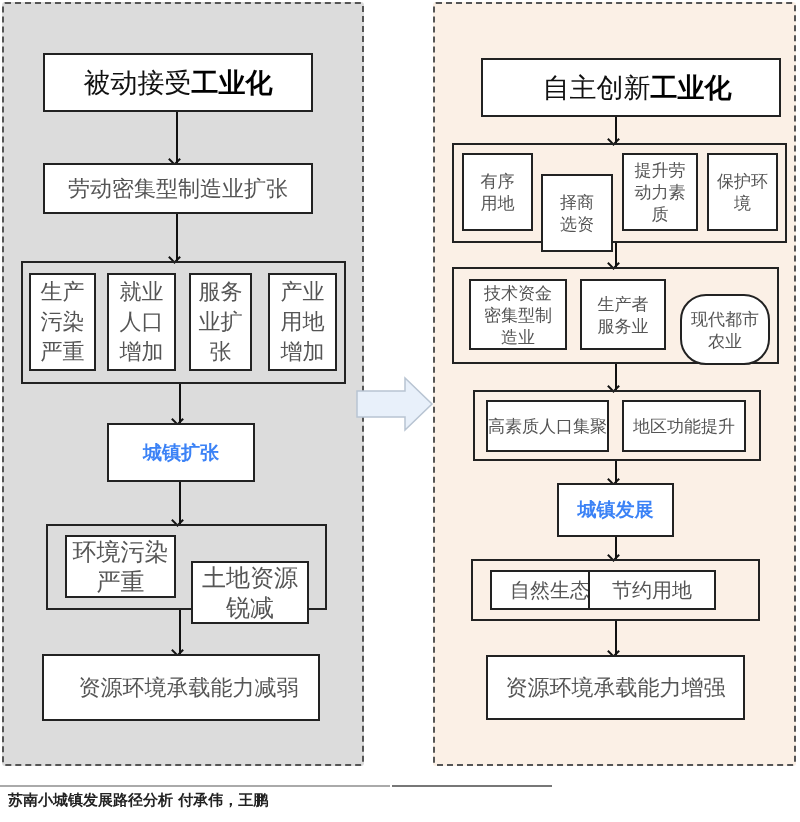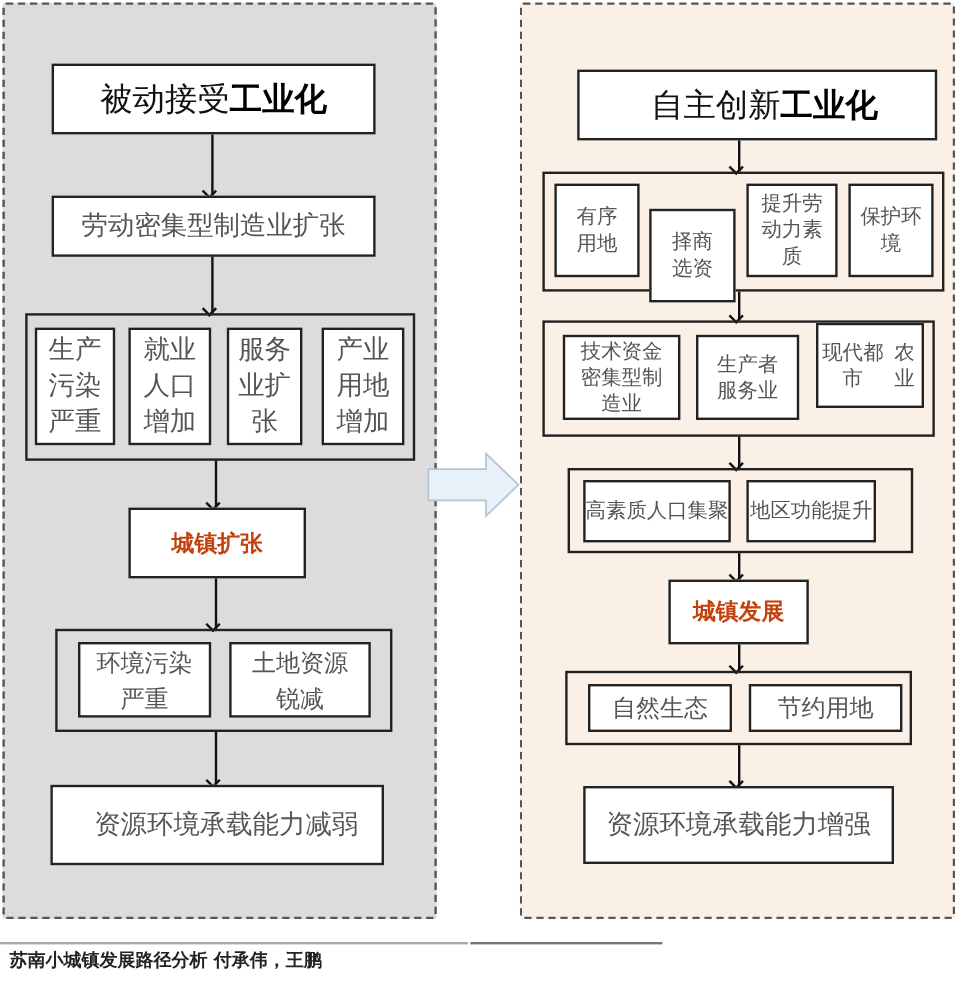--- a/index.html
+++ b/index.html
@@ -24,23 +24,23 @@
     text-align: center;
     color: #555;
   }
   .group {
     position: absolute;
     border: 2px solid #222;
     box-sizing: border-box;
   }
   .title-box { font-size: 27px; color: #111; }
   .title-box .bold { font-family: "DejaVu Sans", sans-serif; font-weight: 900; font-size: 27px; color: #000; }
-  .bold-box { font-family: "DejaVu Sans", sans-serif; font-weight: 900; font-size: 19px; color: #c2410c; }
+  .bold-box { font-family: "DejaVu Sans", sans-serif; font-weight: 900; font-size: 19px; color: #3b82f6; }
   .t-l { font-size: 22px; line-height: 30px; }
-  .t-m { font-size: 20px; line-height: 30px; }
+  .t-m { font-size: 24px; line-height: 30px; }
   .t-s { font-size: 17px; line-height: 22px; }
   .t-xs { font-size: 20px; line-height: 19px; }
   .arrow {
     position: absolute; width: 2px; background: #111;
   }
   .arrow::after {
     content: ""; position: absolute; left: -6px; bottom: -1px;
     width: 9px; height: 9px;
     border-right: 2px solid #111; border-bottom: 2px solid #111;
     transform: rotate(45deg); transform-origin: center;
@@ -92,21 +92,21 @@
 <div class="arrow" style="left:179px;top:384px;height:39px;"></div>
 
 <div class="box bold-box" style="left:107px;top:423px;width:148px;height:59px;">城镇扩张</div>
 <div class="arrow" style="left:179px;top:482px;height:42px;"></div>
 
 <div class="group" style="left:46px;top:524px;width:281px;height:86px;"></div>
 <div class="box t-m" style="left:65px;top:535px;width:111px;height:63px;flex-direction:column;">
   <span>环境污染</span>
     <span>严重</span>
 </div>
-<div class="box t-m" style="left:191px;top:535px;width:118px;height:63px;flex-direction:column;">
+<div class="box t-m" style="left:191px;top:561px;width:118px;height:63px;flex-direction:column;">
   <span>土地资源</span>
     <span>锐减</span>
 </div>
 <div class="arrow" style="left:179px;top:610px;height:44px;"></div>
 
 <div class="box t-l" style="left:42px;top:654px;width:278px;height:67px;padding-left:15px;">资源环境承载能力减弱</div>
 
 <svg class="big-arrow" width="80" height="56" viewBox="0 0 80 56">
   <polygon points="2,15 50,15 50,2 77,28 50,54 50,41 2,41" fill="#e8f0fa" stroke="#b8c4d2" stroke-width="1.5"></polygon>
 </svg>
@@ -142,41 +142,41 @@
 <div class="group" style="left:452px;top:267px;width:327px;height:97px;"></div>
 <div class="box t-s" style="left:469px;top:279px;width:98px;height:71px;flex-direction:column;">
   <span>技术资金</span>
     <span>密集型制</span>
     <span>造业</span>
 </div>
 <div class="box t-s" style="left:580px;top:279px;width:86px;height:71px;flex-direction:column;">
   <span>生产者</span>
     <span>服务业</span>
 </div>
-<div class="box t-s" style="left:680px;top:269px;width:90px;height:71px;flex-direction:row;">
+<div class="box t-s" style="left:680px;top:294px;width:90px;height:71px;flex-direction:column;border-radius:26px;">
   <span>现代都市</span>
     <span>农业</span>
 </div>
 <div class="arrow" style="left:615px;top:364px;height:26px;"></div>
 
 <div class="group" style="left:473px;top:390px;width:288px;height:71px;"></div>
 <div class="box t-s" style="left:486px;top:400px;width:123px;height:52px;flex-direction:row;">
   <span>高素质人口</span>
     <span>集聚</span>
 </div>
-<div class="box t-s" style="left:622px;top:400px;width:108px;height:52px;flex-direction:column;">
+<div class="box t-s" style="left:622px;top:400px;width:124px;height:52px;flex-direction:column;">
   <span>地区功能提升</span>
 </div>
 <div class="arrow" style="left:615px;top:461px;height:22px;"></div>
 
 <div class="box bold-box" style="left:557px;top:483px;width:117px;height:54px;">城镇发展</div>
 <div class="arrow" style="left:615px;top:537px;height:22px;"></div>
 
 <div class="group" style="left:471px;top:559px;width:289px;height:62px;"></div>
 <div class="box t-xs" style="left:490px;top:570px;width:120px;height:40px;">自然生态</div>
-<div class="box t-xs" style="left:624px;top:570px;width:128px;height:40px;">节约用地</div>
+<div class="box t-xs" style="left:588px;top:570px;width:128px;height:40px;">节约用地</div>
 <div class="arrow" style="left:615px;top:621px;height:34px;"></div>
 
 <div class="box t-l" style="left:486px;top:655px;width:259px;height:65px;">资源环境承载能力增强</div>
 
 <div class="divider"></div>
 <div class="divider2"></div>
 <div class="caption">苏南小城镇发展路径分析  付承伟，王鹏</div>
 
 </body></html>

